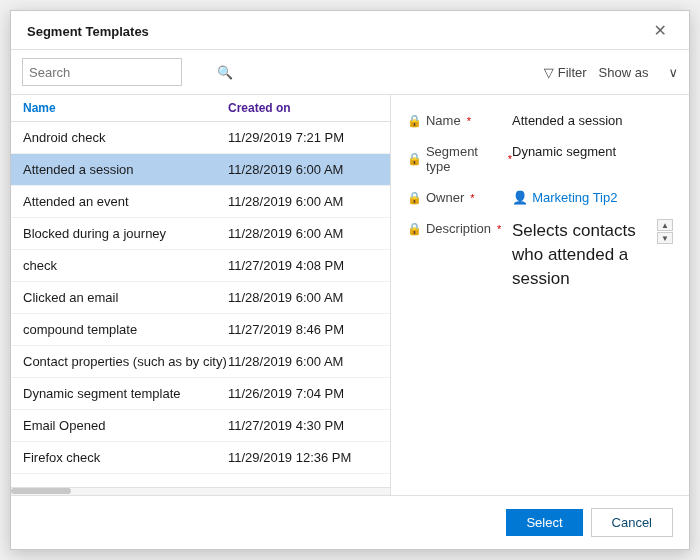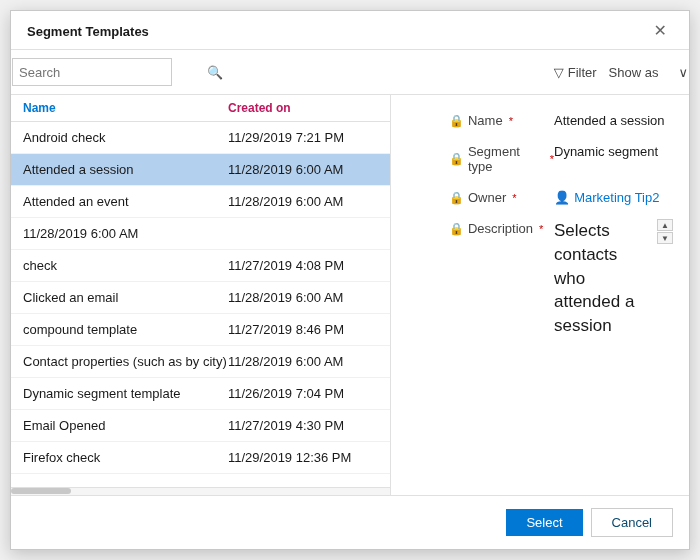--- a/index.html
+++ b/index.html
@@ -32,21 +32,21 @@
       font-size: 16px;
       cursor: pointer;
       color: #666;
       padding: 2px 6px;
       line-height: 1;
     }
     .toolbar {
       display: flex;
       align-items: center;
       justify-content: space-between;
-      padding: 8px 1px;
+      padding: 8px 11px;
       border-bottom: 1px solid #e0e0e0;
       background: #fff;
     }
     .search-box {
       display: flex;
       align-items: center;
       border: 1px solid #ccc;
       background: #fff;
       width: 160px;
       height: 28px;
@@ -89,21 +89,20 @@
       background: none;
       border: none;
       cursor: pointer;
       color: #444;
       font-size: 13px;
     }
     .main-content {
       display: flex;
       flex: 1;
       overflow: hidden;
-      gap: 42px;
     }
     .list-panel {
       width: 380px;
       border-right: 1px solid #e0e0e0;
       display: flex;
       flex-direction: column;
       overflow: hidden;
     }
     .list-header {
       display: flex;
@@ -113,21 +112,21 @@
       font-weight: 600;
     }
     .list-header-name {
       flex: 1;
       color: #0078d4;
       font-size: 12px;
       cursor: pointer;
     }
     .list-header-date {
       width: 150px;
-      color: #be185d;
+      color: #4c1d95;
       font-size: 12px;
       cursor: pointer;
     }
     .list-body {
       overflow-y: auto;
       flex: 1;
     }
     .list-row {
       display: flex;
       align-items: center;
@@ -296,20 +295,21 @@
           </div>
           <div class="list-row selected">
             <span class="list-row-name">Attended a session</span>
             <span class="list-row-date">11/28/2019 6:00 AM</span>
           </div>
           <div class="list-row">
             <span class="list-row-name">Attended an event</span>
             <span class="list-row-date">11/28/2019 6:00 AM</span>
           </div>
           <div class="list-row">
+            <span class="list-row-name">Blocked during a journey</span>
             <span class="list-row-date">11/28/2019 6:00 AM</span>
           </div>
           <div class="list-row">
             <span class="list-row-name">check</span>
             <span class="list-row-date">11/27/2019 4:08 PM</span>
           </div>
           <div class="list-row">
             <span class="list-row-name">Clicked an email</span>
             <span class="list-row-date">11/28/2019 6:00 AM</span>
           </div>

